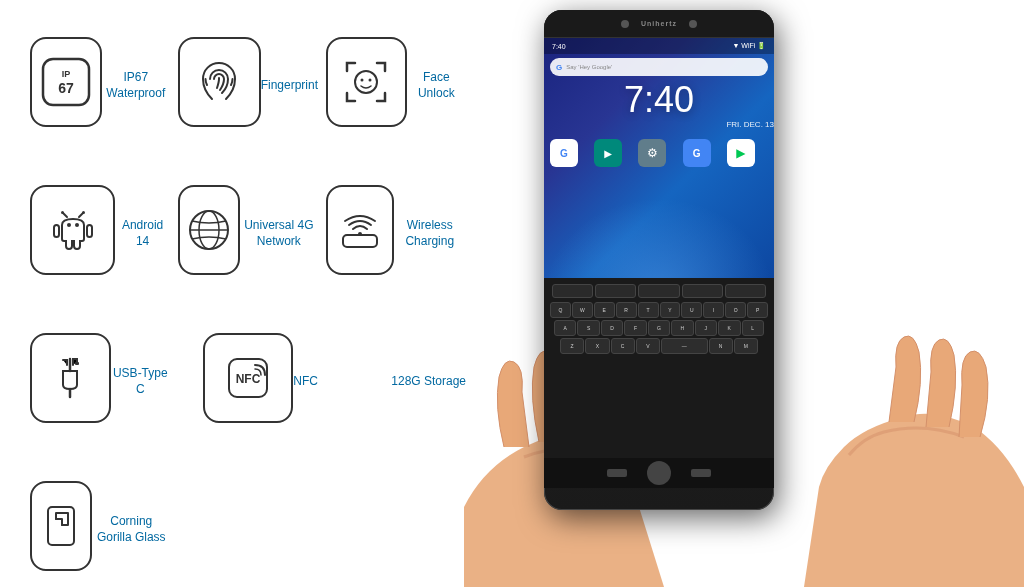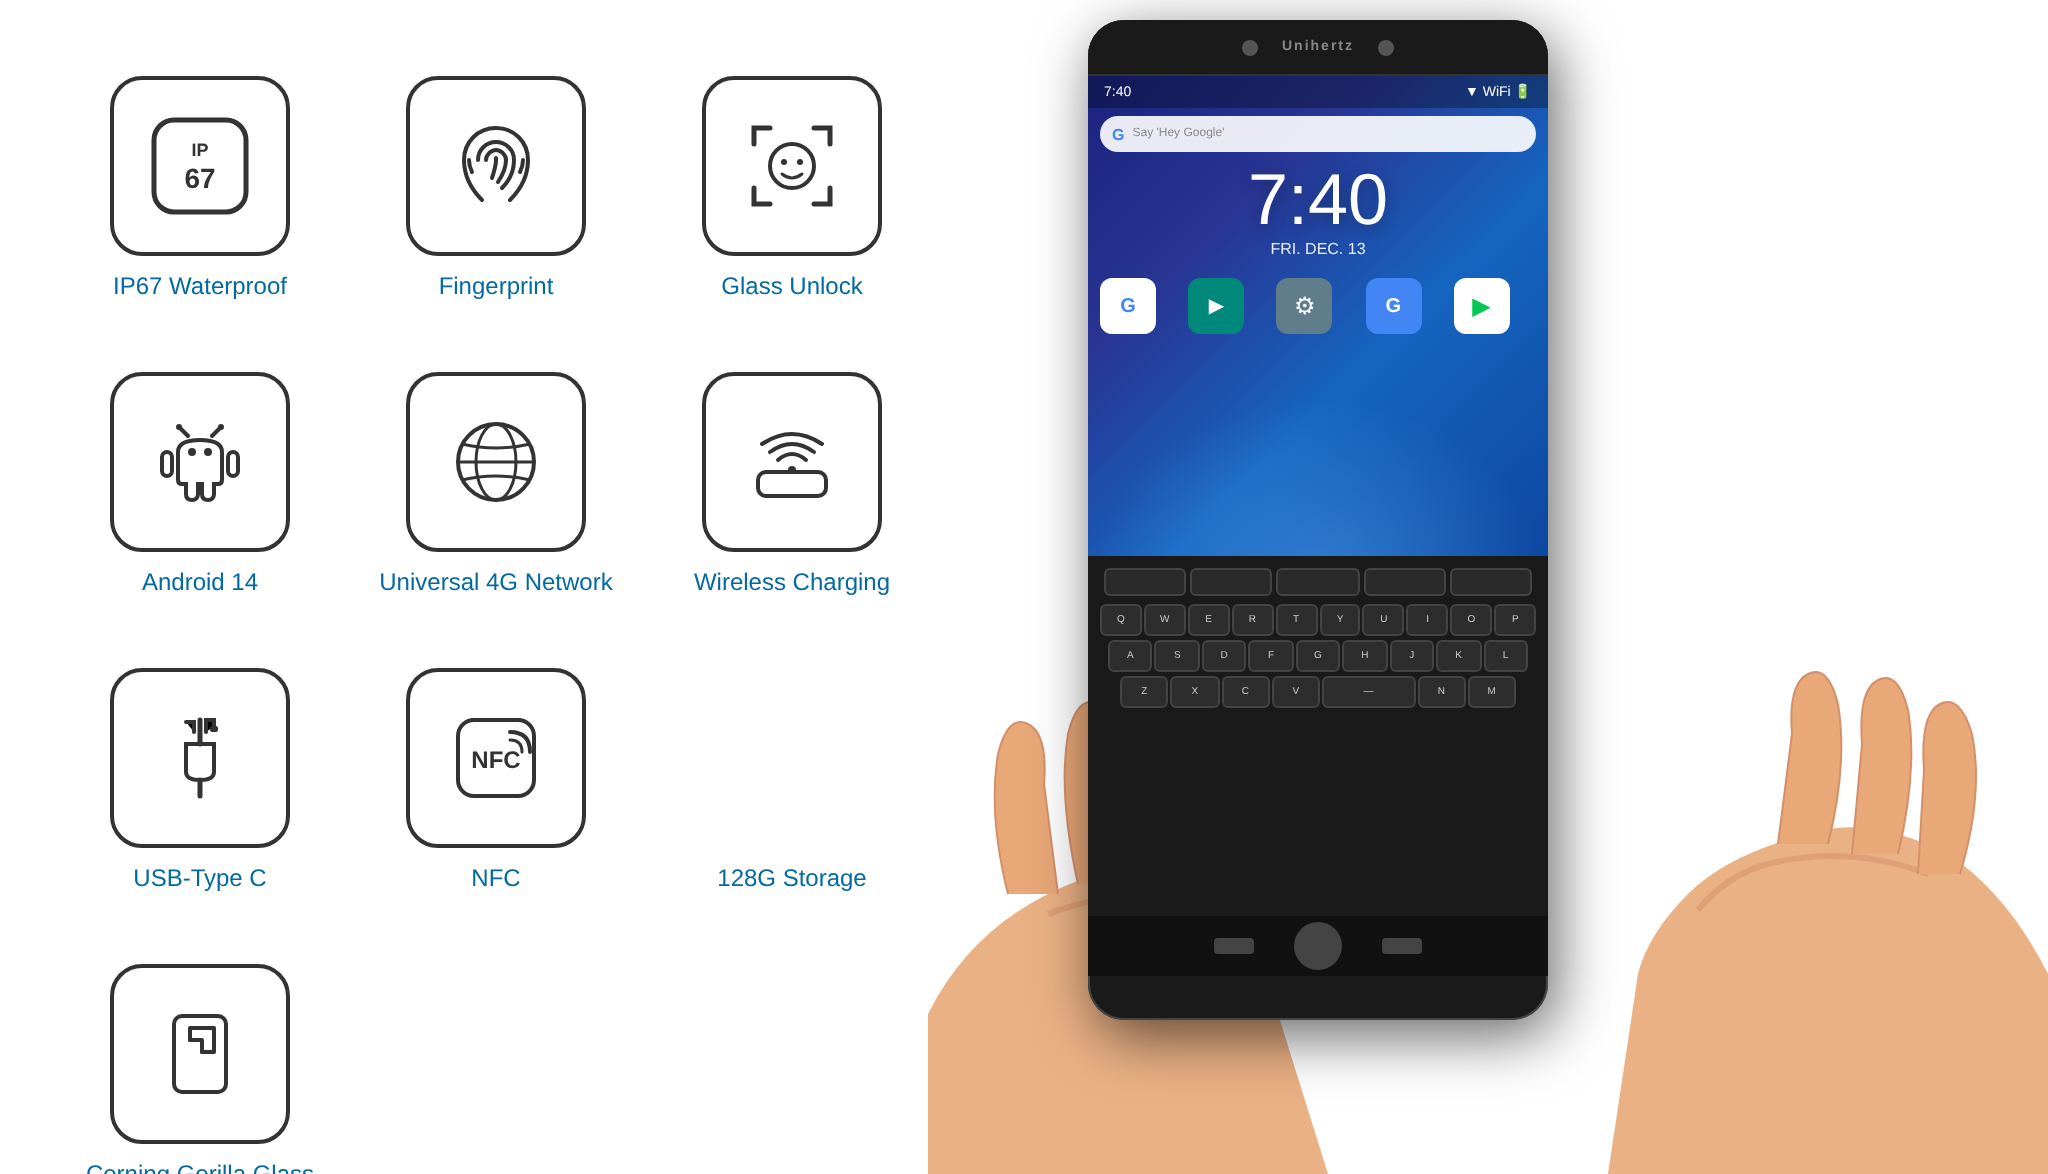--- a/index.html
+++ b/index.html
@@ -18,21 +18,21 @@
       top: 20px;
       width: 450px;
       display: grid;
       grid-template-columns: repeat(3, 140px);
       grid-template-rows: repeat(4, 140px);
       gap: 8px;
     }
 
     .feature-item {
       display: flex;
-      flex-direction: column;
+      flex-direction: row;
       align-items: center;
       justify-content: flex-end;
       padding-bottom: 8px;
     }
 
     .feature-icon-box {
       width: 90px;
       height: 90px;
       border: 2px solid #333;
       border-radius: 16px;
@@ -149,20 +149,21 @@
       font-size: 36px;
       font-weight: 300;
       line-height: 1;
       text-shadow: 0 2px 8px rgba(0,0,0,0.3);
     }
 
     .clock-date {
       font-size: 8px;
       opacity: 0.9;
       margin-top: 2px;
+      text-align: right;
     }
 
     .laser-effect {
       position: absolute;
       bottom: 0;
       left: 0;
       right: 0;
       height: 80px;
       background: radial-gradient(ellipse at 50% 120%, rgba(100,180,255,0.4) 0%, transparent 70%);
     }
@@ -300,21 +301,21 @@
         <path d="M38 46 L46 46 L46 38" fill="none" stroke="#333" stroke-width="2.5" stroke-linecap="round"></path>
 
         <circle cx="27" cy="27" r="11" fill="none" stroke="#333" stroke-width="2"></circle>
 
         <circle cx="23" cy="25" r="1.5" fill="#333"></circle>
         <circle cx="31" cy="25" r="1.5" fill="#333"></circle>
 
         <path d="M22 31 Q27 35 32 31" fill="none" stroke="#333" stroke-width="1.5" stroke-linecap="round"></path>
       </svg>
     </div>
-    <span class="feature-label">Glass Unlock</span>
+    <span class="feature-label">Face Unlock</span>
   </div>
 
   <div class="feature-item">
     <div class="feature-icon-box">
       <svg viewBox="0 0 54 54">
 
         <path d="M16 22 L16 36 Q16 38 18 38 L20 38 L20 43 Q20 46 23 46 C26 46 26 43 26 43 L26 38 L28 38 L28 43 Q28 46 31 46 C34 46 34 43 34 43 L34 38 L36 38 Q38 38 38 36 L38 22 Q38 16 27 16 Q16 16 16 22Z" fill="none" stroke="#333" stroke-width="2"></path>
 
         <line x1="21" y1="14" x2="17" y2="10" stroke="#333" stroke-width="2" stroke-linecap="round"></line>
         <circle cx="16.5" cy="9.5" r="1.5" fill="#333"></circle>

